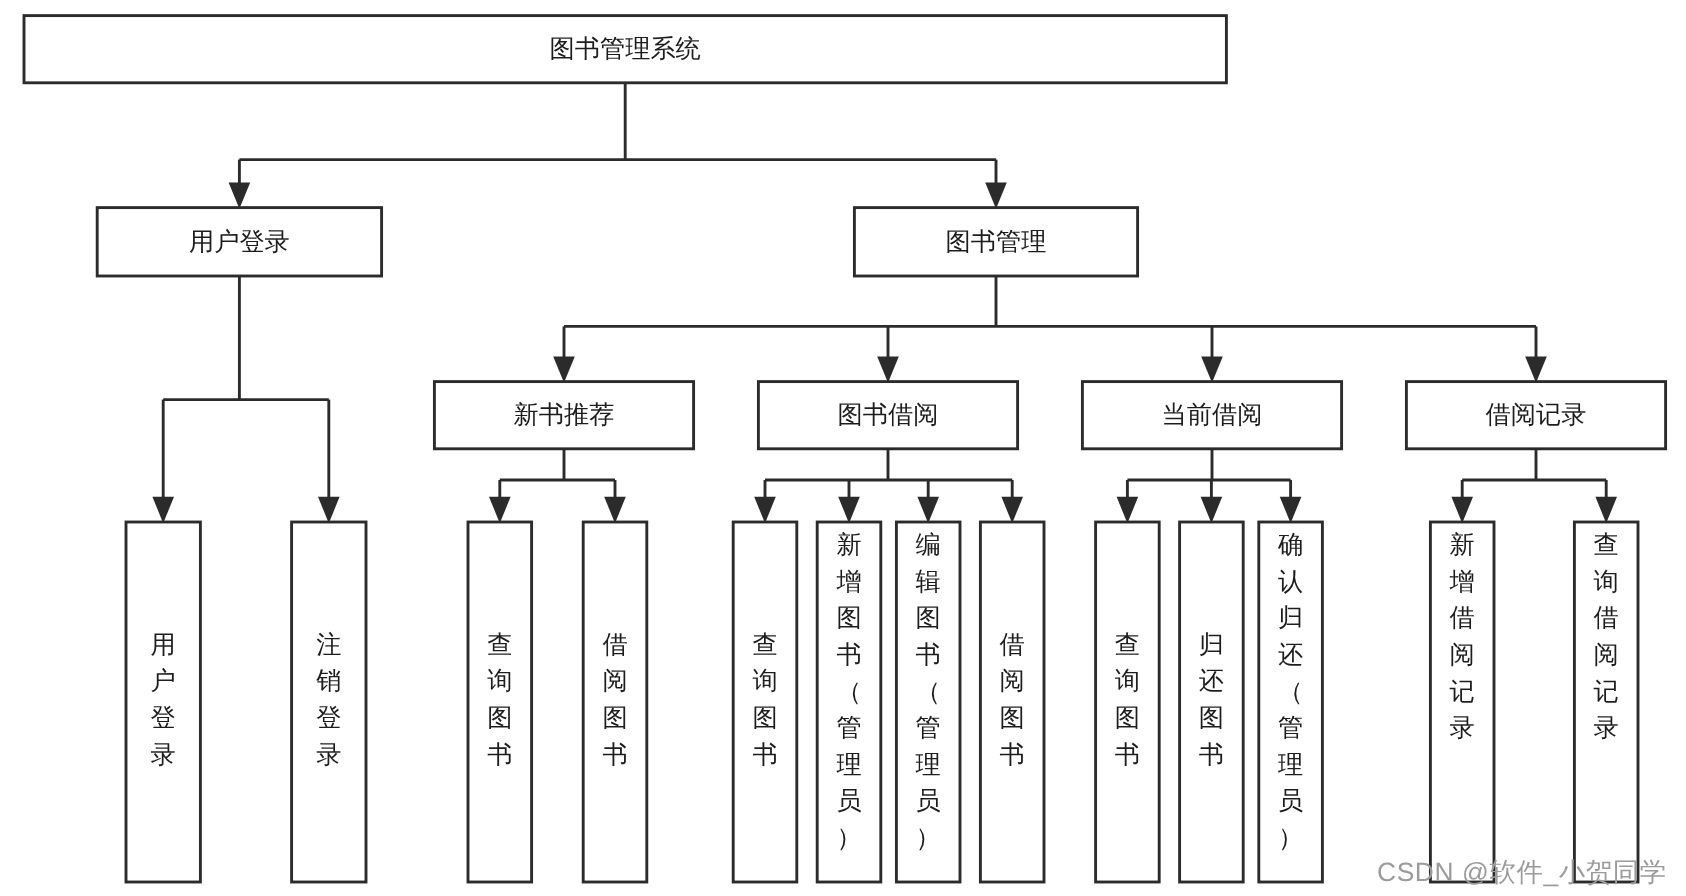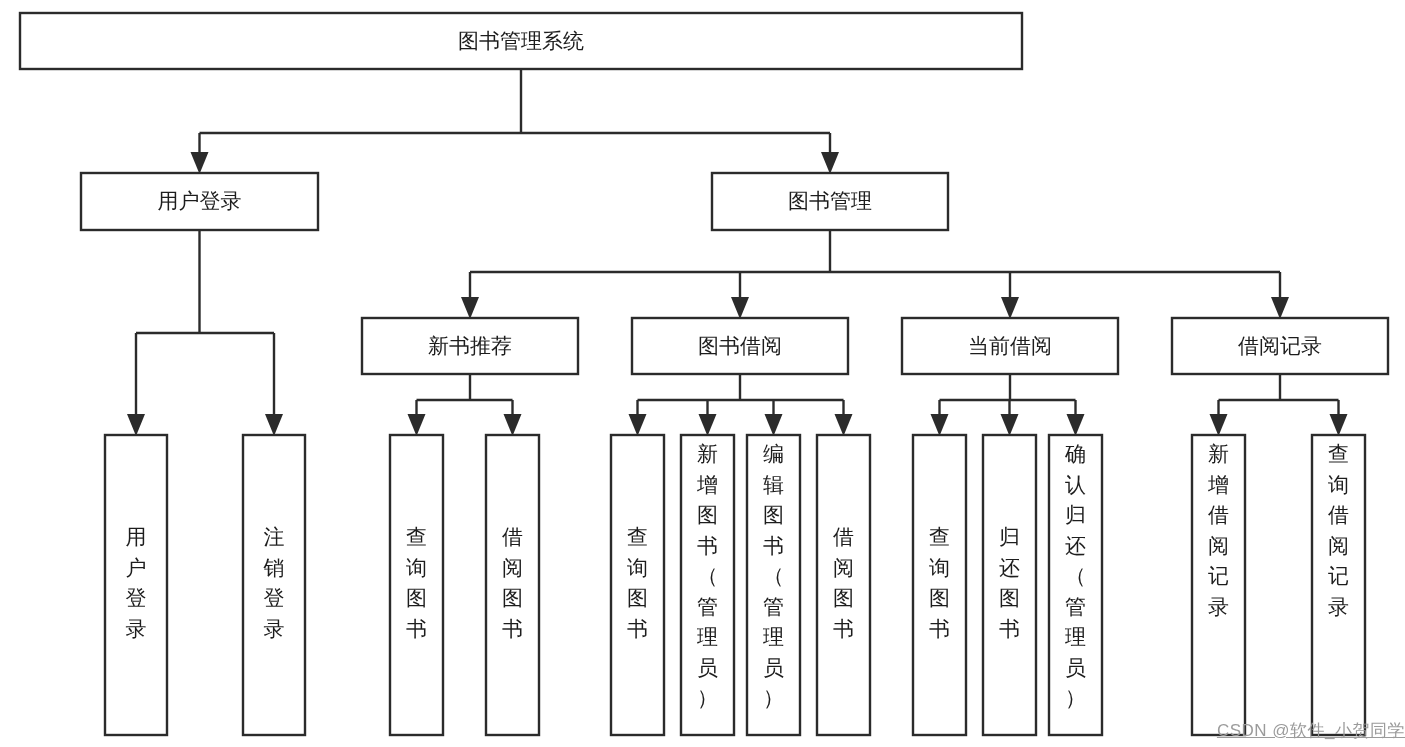--- a/index.html
+++ b/index.html
@@ -51,29 +51,28 @@
     dominant-baseline: middle;
   }
   .node-label-vertical {
     fill: #1d1d1d;
     font-family: "Liberation Sans", "DejaVu Sans", sans-serif;
     font-size: 21px;
     text-anchor: middle;
   }
   .watermark {
     position: absolute;
-    right: 0;
+    right: 16px;
     bottom: 5px;
     font-family: "Liberation Sans", "DejaVu Sans", sans-serif;
-    font-size: 17px;
+    font-size: 22px;
     color: #9b9b9b;
     letter-spacing: 0.5px;
     white-space: nowrap;
     user-select: none;
-    text-decoration: underline;
   }
 </style>
 </head>
 <body>
 
 <div id="diagram-root">
   <svg id="tree-svg" viewBox="0 0 1405 747">
     <g id="connectors-layer">
         <line x1="521" y1="69" x2="521" y2="133" class="connector"></line>
         <line x1="199.5" y1="133" x2="830" y2="133" class="connector"></line>

